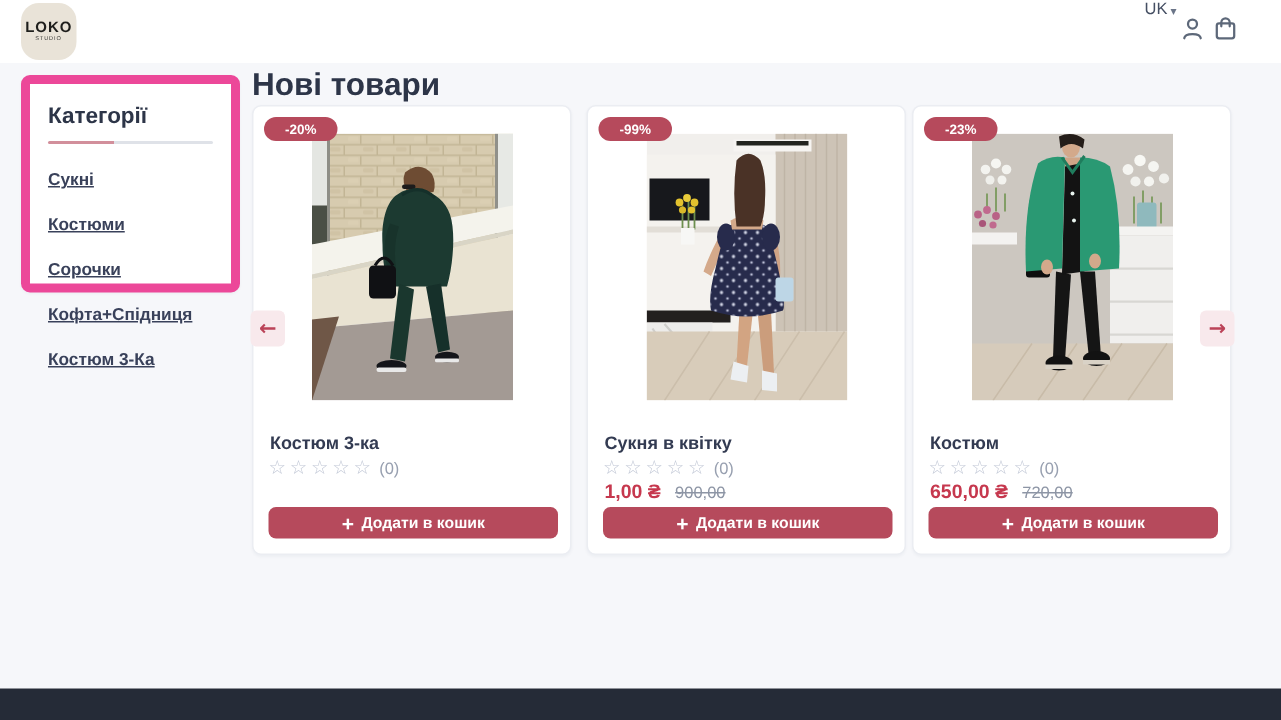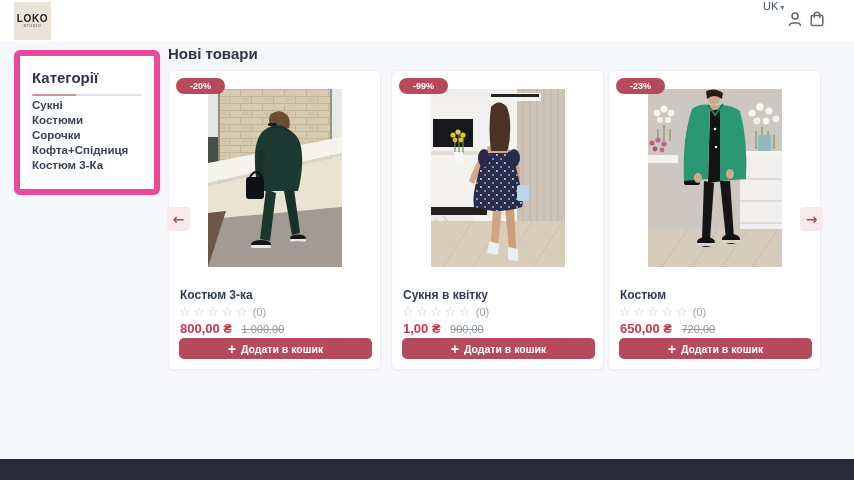--- a/index.html
+++ b/index.html
@@ -2,21 +2,21 @@
 <html><head>
 <meta charset="utf-8">
 <style>
   * { margin:0; padding:0; box-sizing:border-box; }
   body { font-family:"Liberation Sans","DejaVu Sans",sans-serif; background:#fff; }
   #app { position:relative; width:854px; height:480px; background:#fff; overflow:hidden; }
 
   
   .header { position:absolute; top:0; left:0; width:854px; height:42px; background:#fff; z-index:3; }
   .logo { position:absolute; left:14px; top:2px; width:37px; height:38px; background:#e9e3d8;
-          display:flex; flex-direction:column; align-items:center; justify-content:center; cursor:pointer; }
+          display:flex; flex-direction:column; align-items:center; justify-content:center; cursor:pointer;border-radius:12px; }
   .logo-line1 { font-size:10px; font-weight:bold; letter-spacing:0.6px; color:#1e1e1c; }
   .logo-line2 { font-size:6px; letter-spacing:1px; color:#3c3c39; transform:scale(0.62); transform-origin:center top; }
 
   .search-wrap { position:absolute; left:234px; top:5px; width:351px; height:29px; display:flex; }
   .search-box { position:relative; flex:1; }
   .search-input { width:100%; height:29px; background:#f7f8fa; border:1px solid #d9dee6; border-right:none;
                   border-radius:3px 0 0 3px; padding:0 8px 0 30px; font-size:12px; color:#333a4a;
                   font-family:"Liberation Sans","DejaVu Sans",sans-serif; outline:none; }
   .search-icon { position:absolute; left:9px; top:7px; width:15px; height:15px; pointer-events:none; }
   .search-btn { width:42px; height:29px; background:#b64a5c; color:#fff; font-weight:bold; font-size:10.5px;
@@ -25,31 +25,31 @@
 
   .lang { position:absolute; left:763px; top:0; font-size:11px; color:#454f63; cursor:pointer;
           display:flex; align-items:flex-end; gap:2px; }
   .lang .chev { font-size:8px; color:#6b7588; }
   .hicon { position:absolute; top:10px; width:18px; height:18px; cursor:pointer; }
   .hicon.account { left:786px; }
   .hicon.cart { left:808px; }
 
   
   .content-bg { position:absolute; top:42px; left:0; width:854px; height:417px; background:#f6f7fa; }
-  .page-title { position:absolute; left:168px; top:45px; font-size:15px; font-weight:bold; color:#2d3548; z-index:2; }
+  .page-title { position:absolute; left:168px; top:45px; font-size:21px; font-weight:bold; color:#2d3548; z-index:2; }
 
   
   .sidebar { position:absolute; left:14px; top:50px; width:146px; height:145px; background:#fff;
              border:6px solid #ec4899; border-radius:6px; box-shadow:0 1px 2px rgba(30,40,70,0.04);
              padding:13px 12px; z-index:2; }
   .sidebar-title { font-size:15px; font-weight:bold; color:#2d3548; }
   .sidebar-rule { margin-top:8px; height:2px; border-radius:1px;
                   background:linear-gradient(to right,#d28f9b 0 40%,#dfe2e8 40% 100%); }
   .sidebar-list { list-style:none; margin-top:3px; }
-  .sidebar-list li { font-size:11.5px; font-weight:bold; color:#39415a; margin-top:3px; cursor:pointer; }
+  .sidebar-list li { font-size:11.5px; font-weight:bold; color:#39415a; margin-top:18px; cursor:pointer;text-decoration:underline; }
 
   
   .card { position:absolute; top:70px; width:213px; height:300px; background:#fff;
           border:1px solid #ebedf2; border-radius:6px; box-shadow:0 1px 2px rgba(30,40,70,0.04); z-index:2; }
   .card.c1 { left:168px; } .card.c2 { left:391px; } .card.c3 { left:608px; }
   .badge { position:absolute; left:7px; top:7px; background:#b64a5c; color:#fff; font-size:9px; font-weight:bold;
            padding:3px 14px; border-radius:10px; z-index:4; }
   .photo { position:absolute; left:39px; top:18px; width:134px; height:178px; overflow:hidden; cursor:pointer; }
   .pname { position:absolute; left:11px; top:217px; font-size:12px; font-weight:bold; color:#333b52; cursor:pointer; }
   .stars { position:absolute; left:10px; top:233px; font-size:13px; color:#c2c8d6; letter-spacing:2.5px; }
@@ -149,24 +149,20 @@
         <path d="M58,100 L52,150 L62,152 L68,104 Z" fill="#1a372e"></path>
         <path d="M76,102 L84,146 L92,144 L86,100 Z" fill="#16302a"></path>
         <ellipse cx="53" cy="155" rx="10" ry="4" fill="#14151a"></ellipse>
         <rect x="43" y="156" width="20" height="3" rx="1.5" fill="#e8e8e8"></rect>
         <ellipse cx="90" cy="149" rx="8" ry="3.5" fill="#14151a"></ellipse>
         <rect x="82" y="150" width="16" height="2.5" rx="1" fill="#e8e8e8"></rect>
       </svg>
     </div>
     <div class="pname">Костюм 3-ка</div>
     <div class="stars"><span>☆</span><span>☆</span><span>☆</span><span>☆</span><span>☆</span><span class="rcount">(0)</span></div>
-    <div class="prices">
-      <span class="price">800,00 ₴</span>
-      <span class="oldprice">1.000,00</span>
-    </div>
     <button class="addbtn">
       <span class="plus">+</span>
       <span>Додати в кошик</span>
     </button>
   </div>
 
   <div class="card c2">
     <span class="badge">-99%</span>
     <div class="photo">
       <svg width="134" height="178" viewBox="0 0 134 178">

